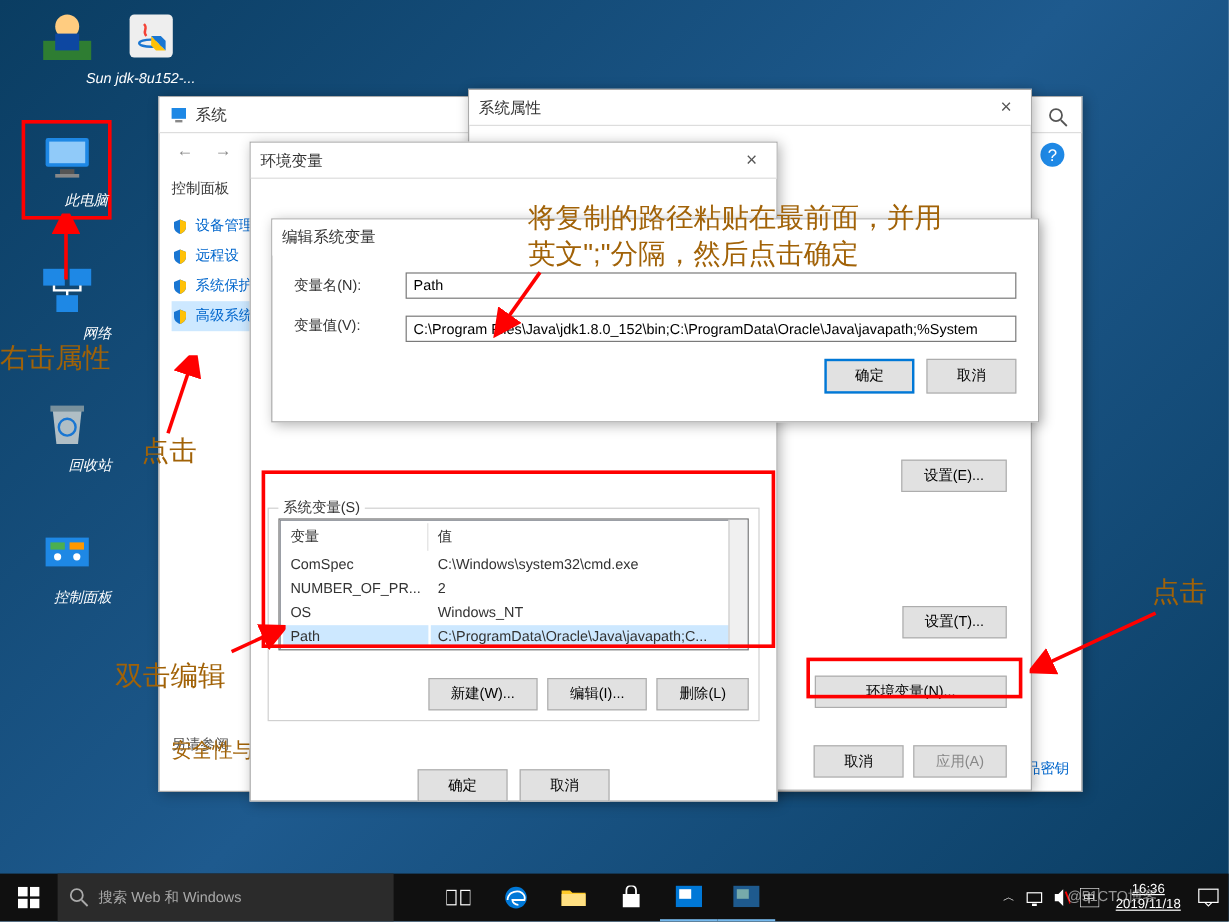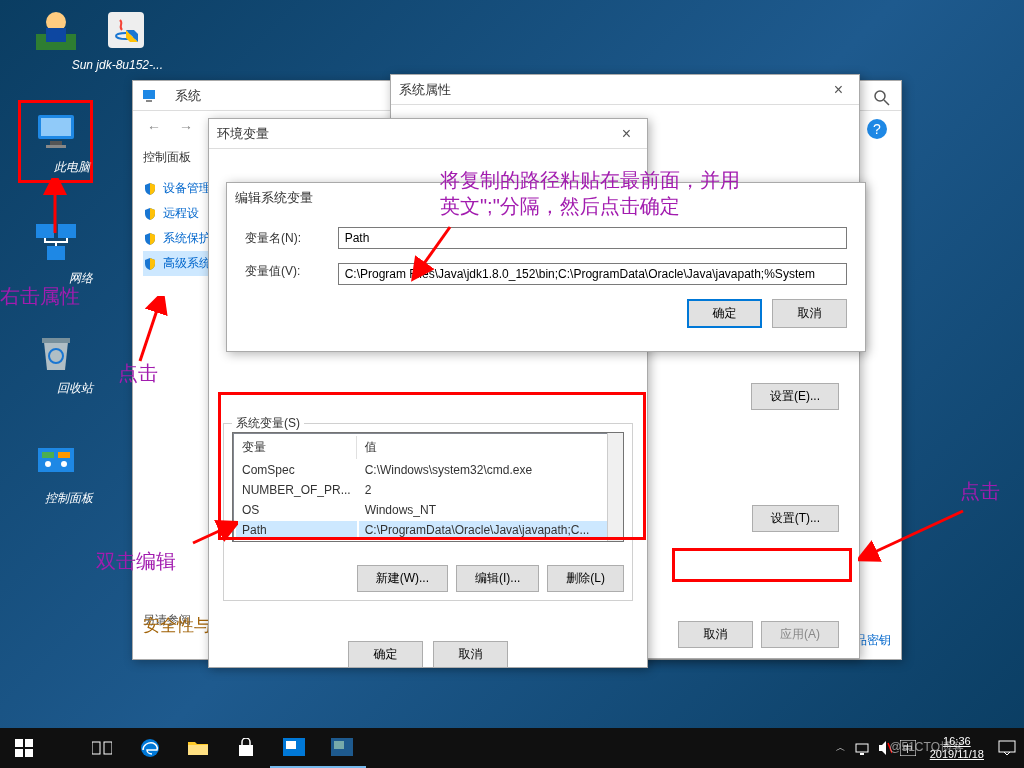--- a/index.html
+++ b/index.html
@@ -38,21 +38,21 @@
 
 
 .vartable { border: 1px solid #828790; width: 100%; font-size: 12px; }
 .vartable th { text-align: left; padding: 3px 6px; border-right: 1px solid #e0e0e0; background: #fff; font-weight: normal; }
 .vartable td { padding: 2px 6px; white-space: nowrap; overflow: hidden; }
 .vartable tr.selected td { background: #cde8ff; }
 .vartable-wrap { height: 110px; overflow: hidden; border: 1px solid #737373; position: relative; }
 .vartable-wrap .scroll { position: absolute; right: 0; top: 0; bottom: 0; width: 16px; background: #f0f0f0; border-left: 1px solid #ccc; }
 
 
-.annot { position: absolute; color: #a21caf; font-size: 20px; font-family: "SimSun", serif; pointer-events: none; z-index: 999; }
+.annot { position: absolute; color: #a16207; font-size: 23px; font-family: "SimSun", serif; pointer-events: none; z-index: 999; }
 .arrow-red { position: absolute; pointer-events: none; z-index: 998; }
 
 
 .taskbar { position: absolute; bottom: 0; left: 0; right: 0; height: 40px; background: #101010; display: flex; align-items: center; color: #fff; font-size: 12px; }
 .taskbar .start { width: 48px; height: 40px; display: flex; align-items: center; justify-content: center; cursor: pointer; }
 .taskbar .search { flex: 0 0 280px; height: 40px; background: #2b2b2b; display: flex; align-items: center; padding: 0 10px; color: #aaa; }
 .taskbar .task-icons { display: flex; height: 40px; margin-left: 30px; }
 .taskbar .task-icons > div { width: 48px; display: flex; align-items: center; justify-content: center; cursor: pointer; }
 .taskbar .tray { margin-left: auto; display: flex; align-items: center; gap: 8px; padding: 0 8px; }
 .taskbar .clock { text-align: center; font-size: 11px; line-height: 1.2; padding: 0 6px; text-decoration: underline; }
@@ -131,21 +131,21 @@
     </div>
   <span>控制面板</span>
 </div>
 
 <div class="win" style="top:80px;left:132px;width:770px;height:580px">
   <div class="win-title">
     <svg width="16" height="16">
         <rect x="2" y="2" width="12" height="9" fill="#1e88e5"></rect>
         <rect x="5" y="12" width="6" height="2" fill="#888"></rect>
       </svg>
-    <span style="margin-left:18px">系统</span>
+    <span style="margin-left:6px">系统</span>
   </div>
   <div class="sys-nav">
     <span class="arrow">←</span>
     <span class="arrow">→</span>
     <span class="arrow">↑</span>
   </div>
   <span class="search-top"><svg viewBox="0 0 18 18">
         <circle cx="7" cy="7" r="5" fill="none" stroke="#555" stroke-width="1.5"></circle>
         <line x1="11" y1="11" x2="16" y2="16" stroke="#555" stroke-width="1.5"></line>
       </svg></span>
@@ -189,20 +189,21 @@
 </div>
 
 <div class="win" style="top:74px;left:390px;width:470px;height:585px">
   <div class="win-title">
     <span>系统属性</span>
     <span class="close">×</span>
   </div>
   <div class="win-body" style="position:relative;height:calc(100% - 30px)">
     <div style="position:absolute;right:20px;top:278px"><button class="btn">设置(E)...</button></div>
     <div style="position:absolute;right:20px;top:400px"><button class="btn">设置(T)...</button></div>
+    <div style="position:absolute;right:20px;top:458px"><button class="btn" style="min-width:160px">环境变量(N)...</button></div>
     <div style="position:absolute;right:20px;bottom:10px;display:flex;gap:8px">
       <button class="btn">取消</button>
       <button class="btn" style="color:#888">应用(A)</button>
     </div>
   </div>
 </div>
 
 <div class="win" style="top:118px;left:208px;width:440px;height:550px">
   <div class="win-title">
     <span>环境变量</span>
@@ -310,20 +311,27 @@
 
 <div class="taskbar">
   <div class="start">
     <svg width="18" height="18">
         <rect x="0" y="0" width="8" height="8" fill="#fff"></rect>
         <rect x="10" y="0" width="8" height="8" fill="#fff"></rect>
         <rect x="0" y="10" width="8" height="8" fill="#fff"></rect>
         <rect x="10" y="10" width="8" height="8" fill="#fff"></rect>
       </svg>
   </div>
+  <div class="search">
+    <svg width="16" height="16" style="margin-right:8px">
+        <circle cx="6" cy="6" r="5" fill="none" stroke="#aaa" stroke-width="1.5"></circle>
+        <line x1="10" y1="10" x2="15" y2="15" stroke="#aaa" stroke-width="1.5"></line>
+      </svg>
+    <span>搜索 Web 和 Windows</span>
+  </div>
   <div class="task-icons">
     <div>
         <svg width="20" height="16">
           <rect x="0" y="2" width="8" height="12" fill="none" stroke="#fff"></rect>
           <rect x="12" y="2" width="8" height="12" fill="none" stroke="#fff"></rect>
         </svg>
       </div>
     <div>
         <svg width="22" height="22">
           <circle cx="11" cy="11" r="9" fill="#0078d7"></circle>

